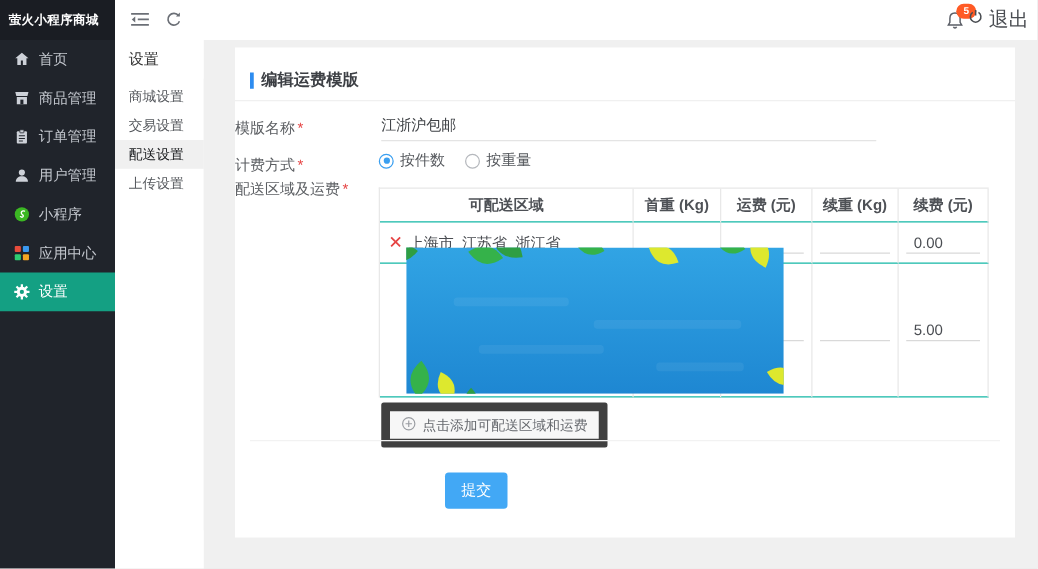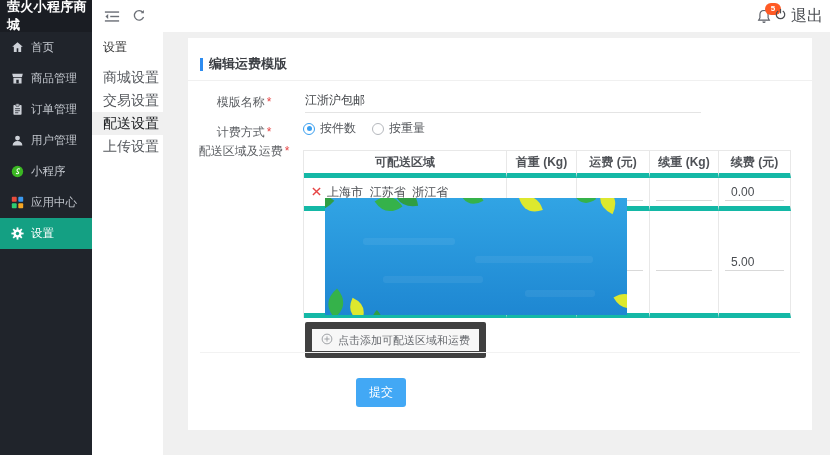--- a/index.html
+++ b/index.html
@@ -2,21 +2,21 @@
 <html><head>
 <meta charset="utf-8">
 <style>
   html,body{margin:0;padding:0;background:#e9e9e9;}
   .app{position:relative;width:830px;height:455px;overflow:hidden;background:#f0f0f0;
        font-family:"Liberation Sans","DejaVu Sans",sans-serif;-webkit-font-smoothing:antialiased;}
 
   
   .sidebar{position:absolute;left:0;top:0;width:92px;height:455px;background:#20242b;}
   .brand{height:32px;display:flex;align-items:center;padding-left:7px;background:#1a1d23;
-         color:#fff;font-size:13px;font-weight:bold;letter-spacing:.3px;}
+         color:#fff;font-size:10px;font-weight:bold;letter-spacing:.3px;}
   .side-menu{position:absolute;top:32px;left:0;right:0;}
   .side-item{height:31px;display:flex;align-items:center;gap:7px;padding-left:10px;
              color:#c3c7ce;font-size:11.5px;cursor:pointer;}
   .side-item.active{background:#14a083;color:#fff;}
   .ic{width:14px;height:14px;display:flex;align-items:center;justify-content:center;flex:0 0 14px;}
 
   
   .topbar{position:absolute;left:92px;top:0;width:738px;height:32px;background:#fff;}
   .tb-icon{position:absolute;top:9px;cursor:pointer;}
   .collapse{left:12px;} .refresh{left:40px;}
@@ -24,55 +24,55 @@
   .badge{position:absolute;top:-5px;left:9px;background:#ff5a25;color:#fff;font-size:8px;
          min-width:12px;height:12px;line-height:12px;border-radius:7px;text-align:center;
          padding:0 2px;font-weight:bold;}
   .logout{position:absolute;right:7px;top:0;height:32px;display:flex;align-items:center;gap:4px;
           color:#4a4d52;font-size:16px;cursor:pointer;}
 
   
   .submenu{position:absolute;left:92px;top:32px;width:71px;height:423px;background:#fff;}
   .submenu-title{height:30px;display:flex;align-items:center;padding-left:11px;font-size:12px;color:#333;}
   .submenu-items{margin-top:4px;}
-  .sub-item{height:23px;display:flex;align-items:center;padding-left:11px;font-size:14px;color:#55585d;cursor:pointer;}
+  .sub-item{height:23px;display:flex;align-items:center;padding-left:11px;font-size:11px;color:#55585d;cursor:pointer;}
   .sub-item.active{background:#f0f0f0;color:#17191c;}
 
   
   .content{position:absolute;left:163px;top:32px;width:667px;height:423px;background:#f0f0f0;border-radius:32px;}
   .card{position:absolute;left:25px;top:6px;width:624px;height:392px;background:#fff;}
 
   .card-title{position:absolute;left:12px;top:17px;display:flex;align-items:center;gap:6px;
               font-size:13px;color:#3c3f44;font-weight:bold;}
   .title-bar{width:3px;height:13px;background:#2d8cf0;}
   .hr1{position:absolute;left:0;right:0;top:42px;border-top:1px solid #f0f0f0;}
   .hr2{position:absolute;left:12px;right:12px;top:314px;border-top:1px solid #f2f2f2;}
 
-  .f-label{position:absolute;width:112px;text-align:center;font-size:12px;color:#5c5f63;}
+  .f-label{position:absolute;width:112px;text-align:left;font-size:12px;color:#5c5f63;}
   .req{color:#e64545;margin-left:2px;}
   .lbl-name{left:0;top:56px;} .lbl-bill{left:0;top:86px;} .lbl-region{left:0;top:105px;}
 
   .name-input{position:absolute;left:117px;top:50px;width:396px;height:24px;
               border-bottom:1px solid #e4e4e4;font-size:12px;color:#3f4246;
               display:flex;align-items:center;cursor:text;}
 
   .radios{position:absolute;left:115px;top:82px;display:flex;gap:16px;align-items:center;
           font-size:12px;color:#55585d;}
   .radio{display:flex;align-items:center;gap:5px;cursor:pointer;}
   .rdot{width:12px;height:12px;border-radius:50%;border:1px solid #b5b8bd;box-sizing:border-box;
         position:relative;background:#fff;}
   .radio.sel .rdot{border-color:#3a9ff0;}
   .radio.sel .rdot::after{content:"";position:absolute;left:2.5px;top:2.5px;width:5px;height:5px;
         border-radius:50%;background:#3a9ff0;}
 
   
   .rtable{position:absolute;left:115px;top:112px;width:488px;box-sizing:border-box;
           border-top:1px solid #e8e8e8;border-left:1px solid #e8e8e8;font-size:12px;color:#55585d;}
   .trow{display:flex;}
-  .tc{border-right:1px solid #e8e8e8;border-bottom:5px solid #14b8a6;box-sizing:border-box;
+  .tc{border-right:1px solid #e8e8e8;border-bottom:1px solid #14b8a6;box-sizing:border-box;
       display:flex;align-items:center;justify-content:center;overflow:hidden;}
   .c0{width:203px;} .c1{width:70px;} .c2{width:73px;} .c3{width:69px;} .c4{width:72px;}
   .h27{height:27px;} .h33{height:33px;} .h107{height:107px;}
   .th{font-weight:bold;color:#4e5156;}
   .cell-input{width:calc(100% - 12px);border-bottom:1px solid #d9d9d9;height:18px;
               display:flex;align-items:center;padding-left:6px;box-sizing:border-box;
               font-size:12px;color:#4a4d52;cursor:text;}
   .region-cell{justify-content:flex-start;padding-left:8px;gap:6px;}
   .region-text{white-space:pre;color:#4a4d52;cursor:pointer;}
 

